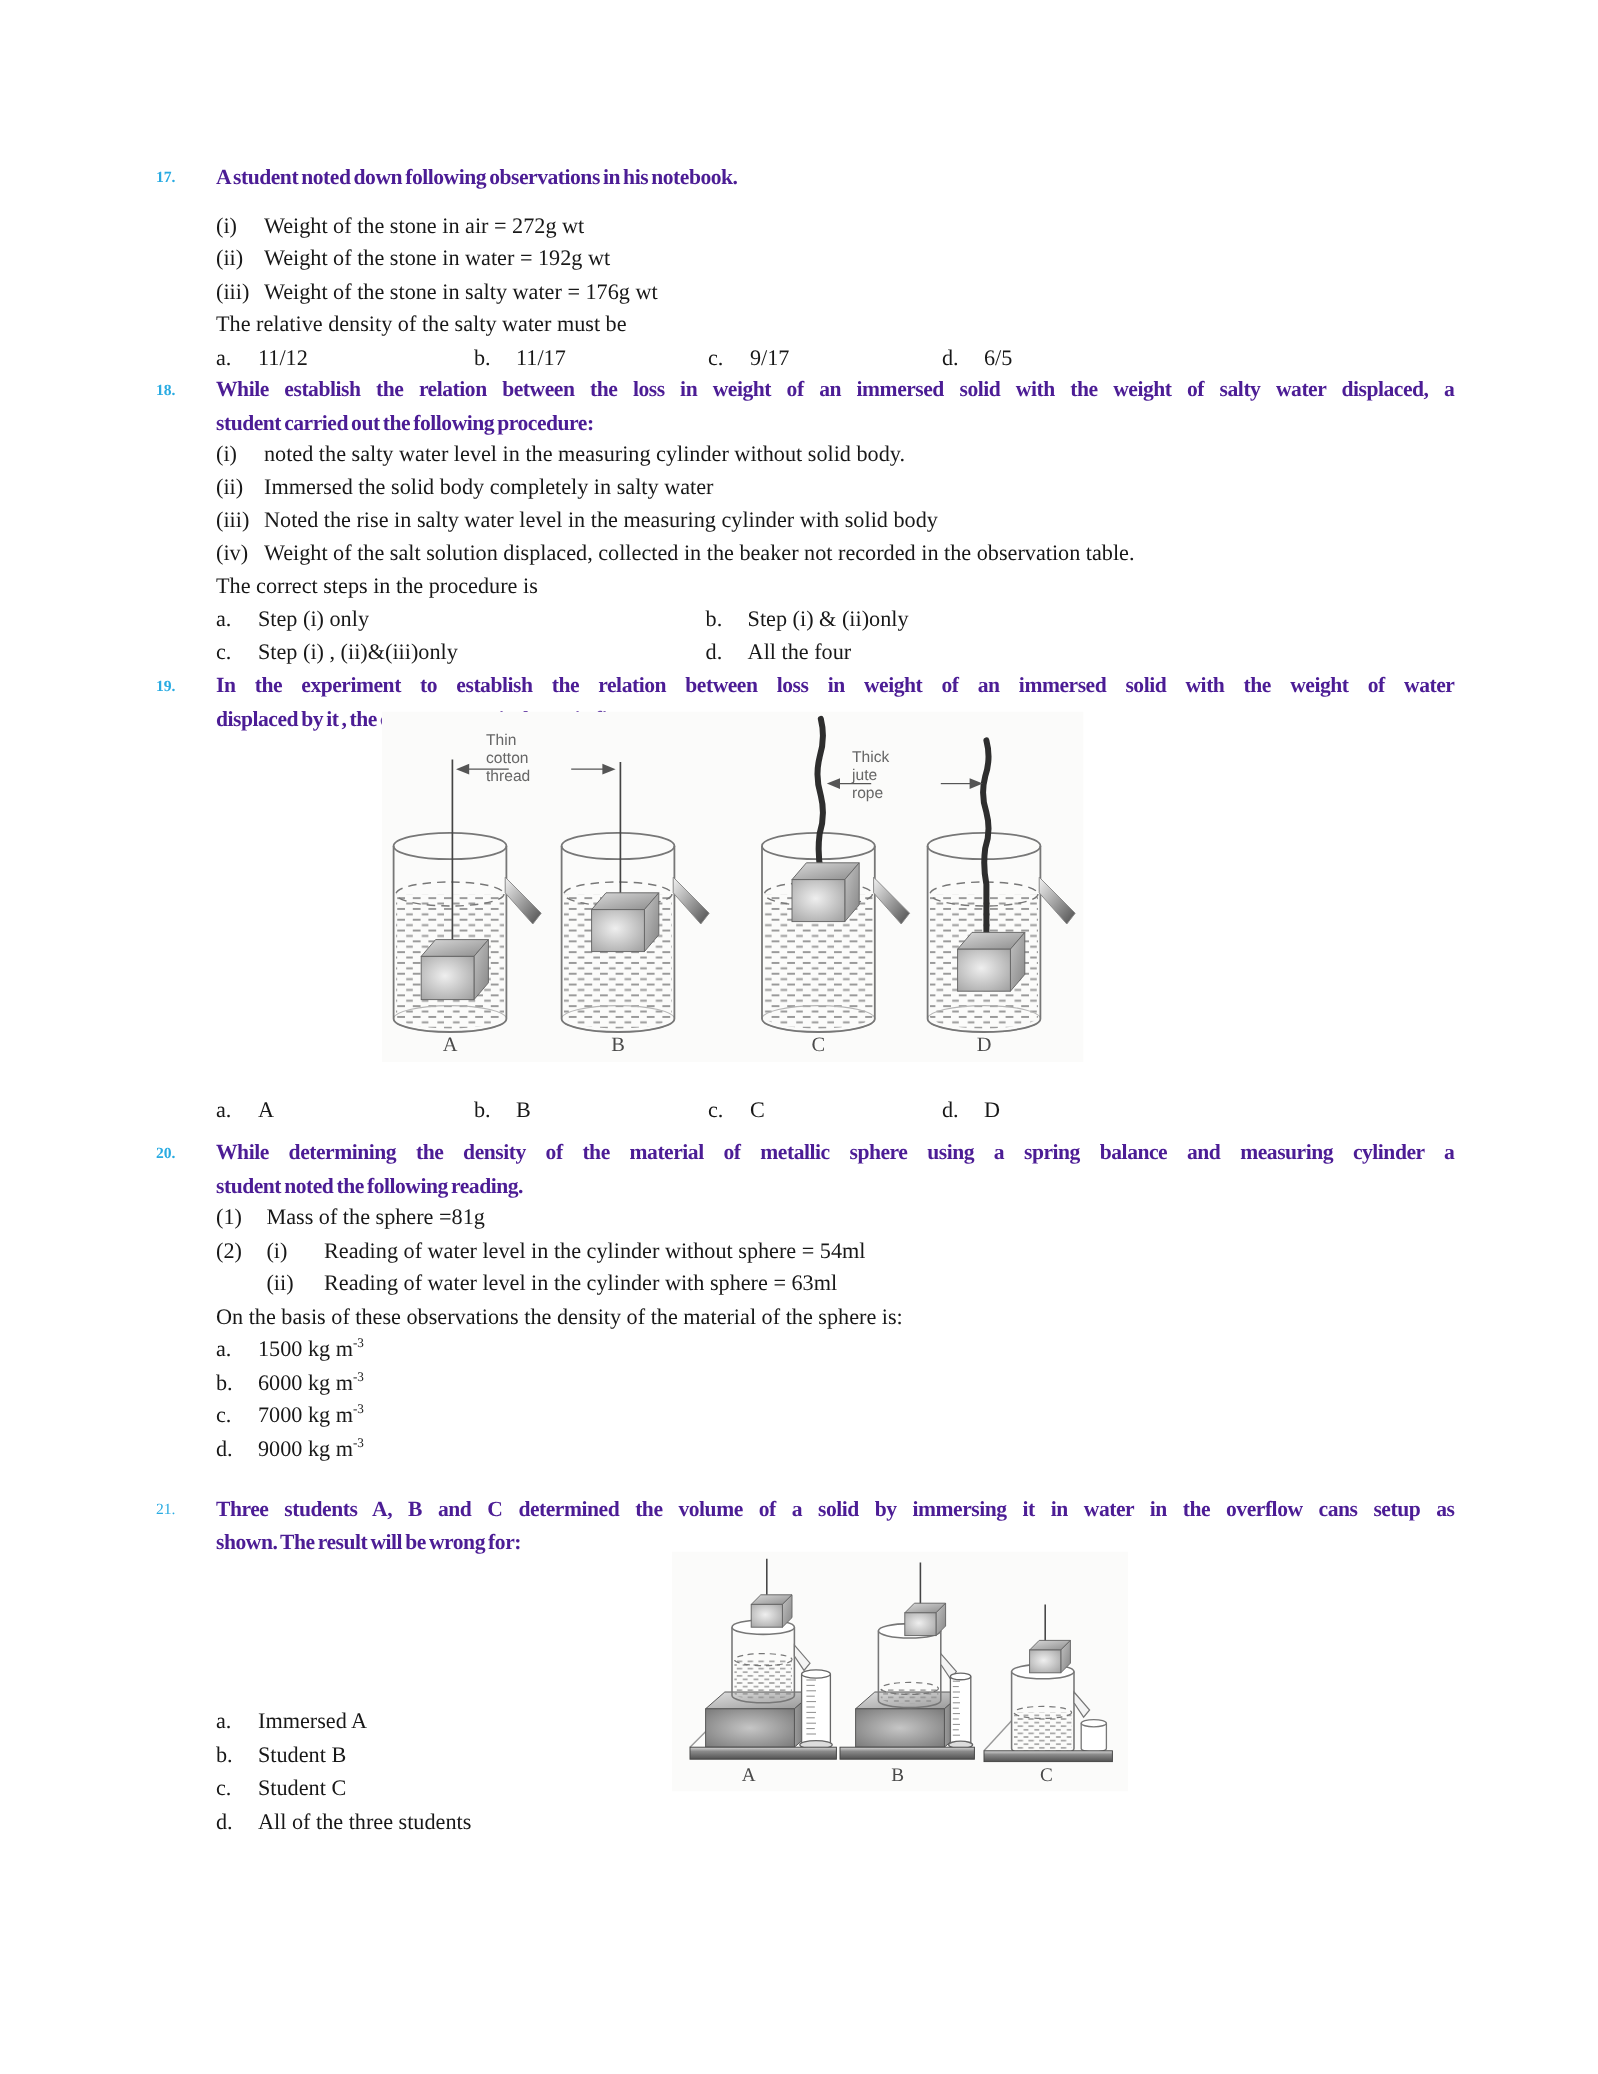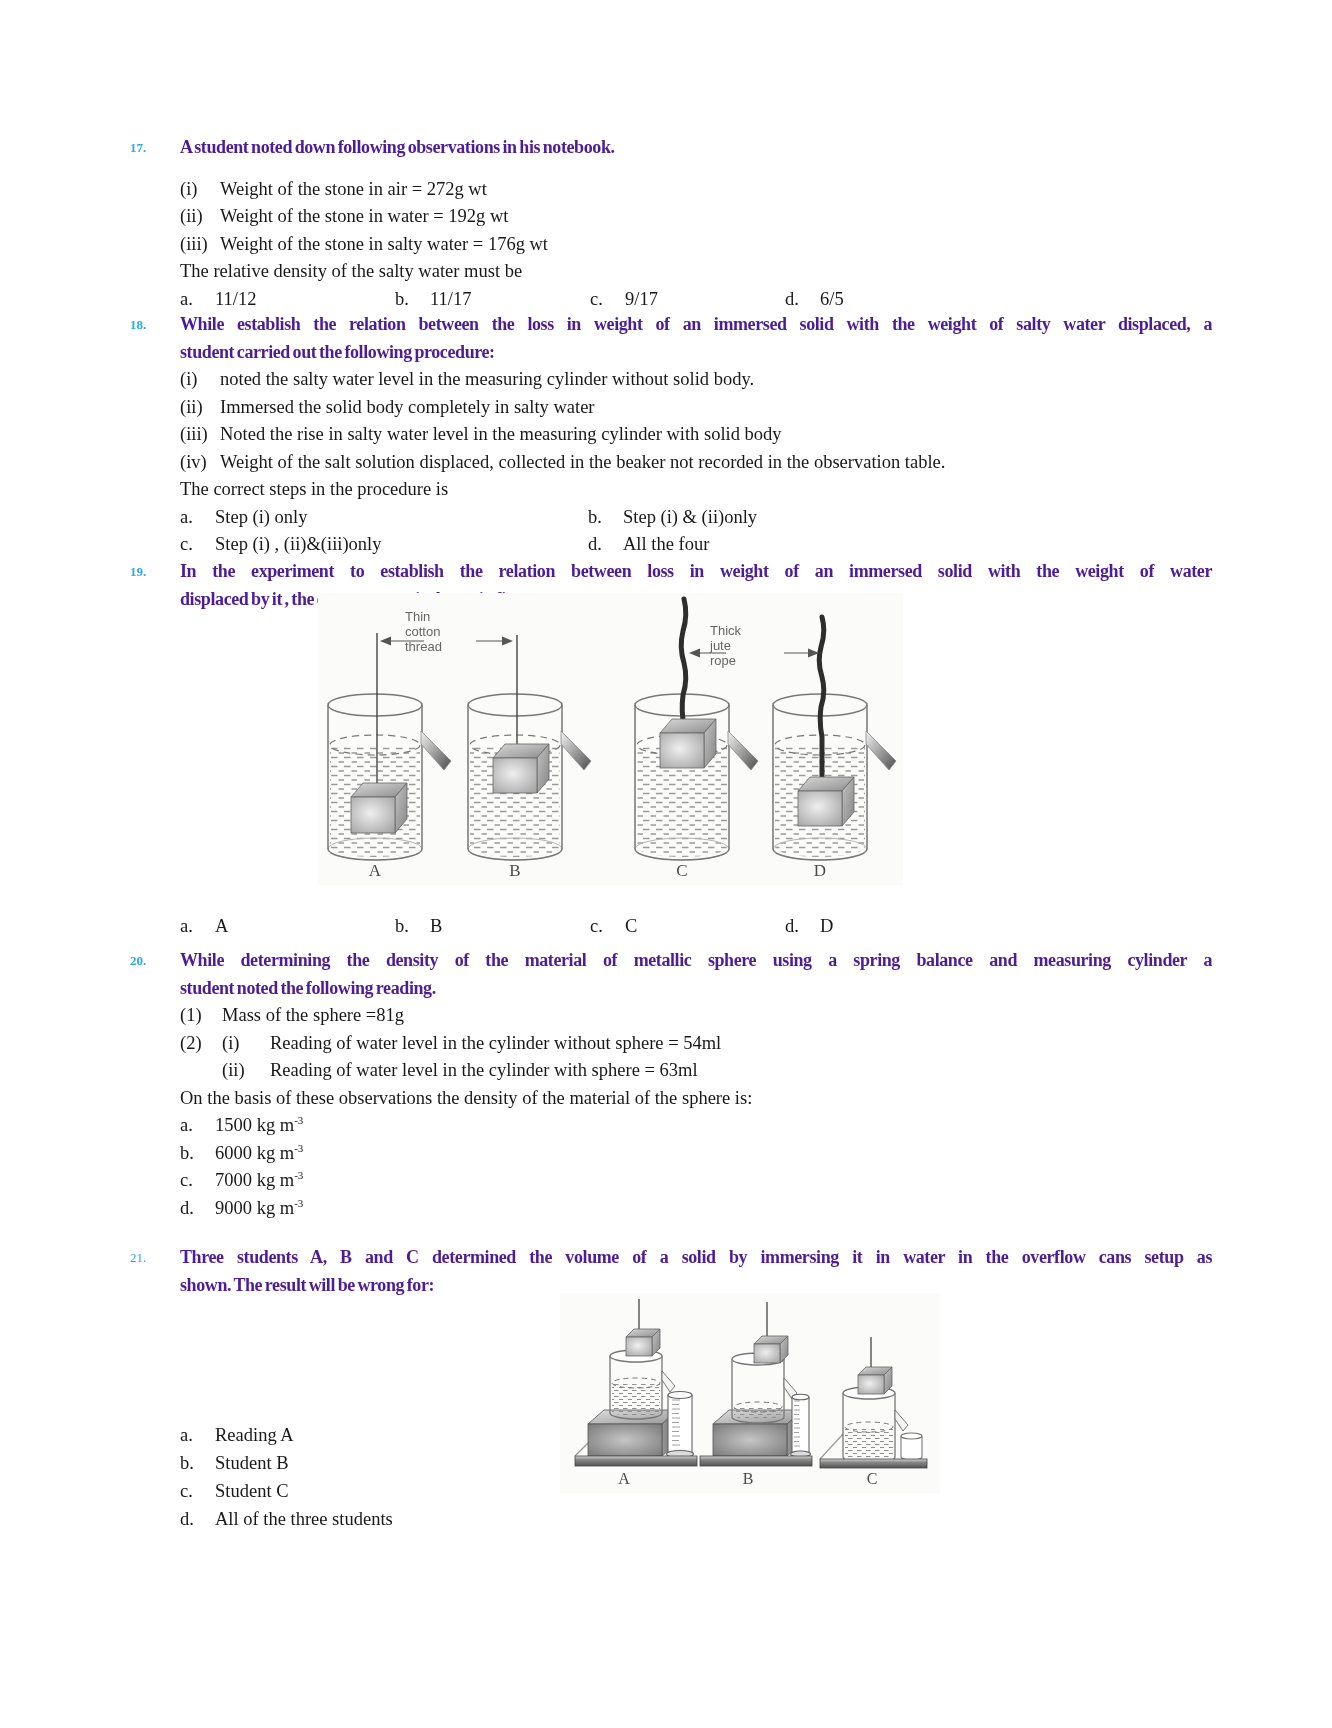--- a/index.html
+++ b/index.html
@@ -433,21 +433,21 @@
       <text x="64" y="191" text-anchor="middle" font-family="Liberation Serif, serif" font-size="16" fill="#4a4a4a">A</text>
       <text x="188" y="191" text-anchor="middle" font-family="Liberation Serif, serif" font-size="16" fill="#4a4a4a">B</text>
       <text x="312" y="191" text-anchor="middle" font-family="Liberation Serif, serif" font-size="16" fill="#4a4a4a">C</text>
     </svg>
   </div>
 
   <div class="optrow" style="top:1421px; width:360px">
     <div class="optstack" style="line-height:28px">
       <div class="opt">
           <span class="ol">a.</span>
-          <span>Reading A</span>
+          <span>Immersed A</span>
         </div>
       <div class="opt">
           <span class="ol">b.</span>
           <span>Student B</span>
         </div>
       <div class="opt">
           <span class="ol">c.</span>
           <span>Student C</span>
         </div>
       <div class="opt">

